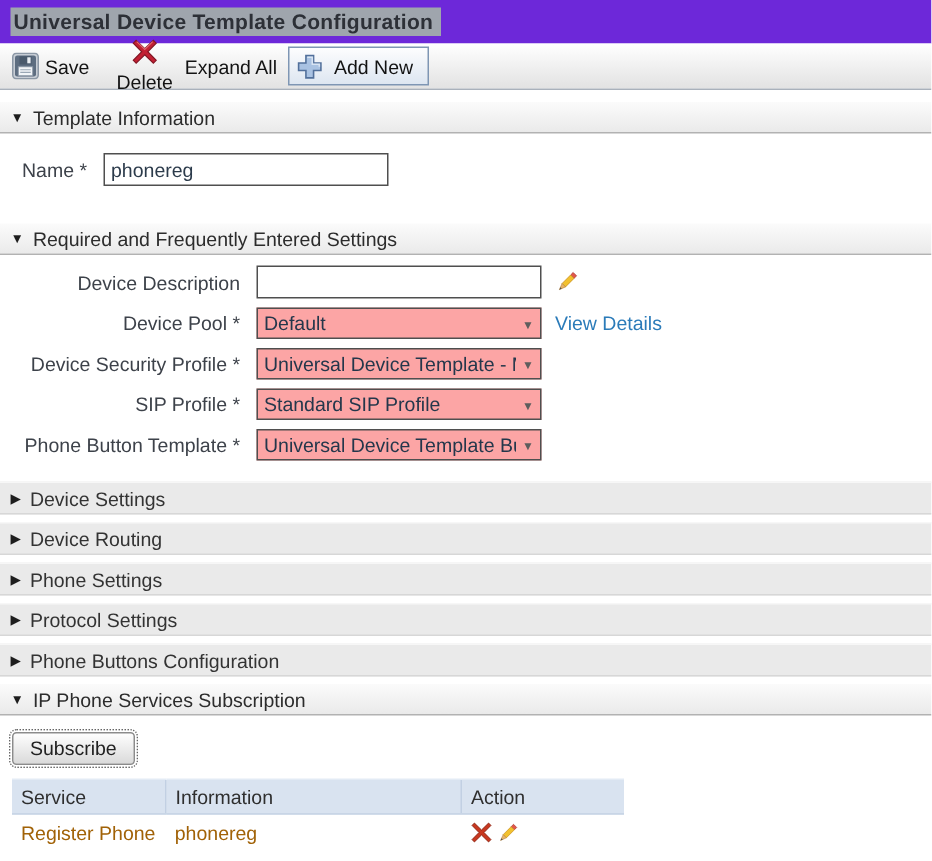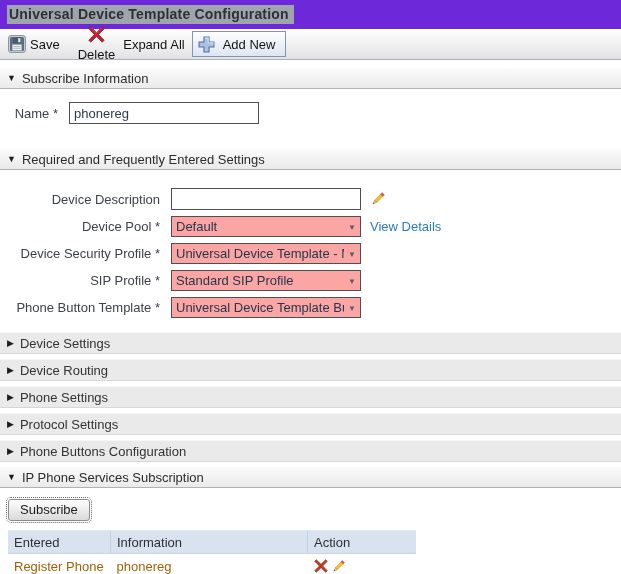--- a/index.html
+++ b/index.html
@@ -50,21 +50,21 @@
     display:flex; align-items:center; padding-left:7px;
     font-size:13px; color:#333333; cursor:default;
   }
   .collapsed-bar .tri { font-size:9px; color:#1d1d1d; margin-right:6px; }
   .hdr-template { margin-top:8px; }
   .hdr-required { margin-top:25px; }
   .bars-block { margin-top:14px; }
   
   .form-row { display:flex; align-items:center; height:22px; margin-bottom:5px; }
   .name-row { margin-top:13px; }
-  .rows-required { margin-top:18px; }
+  .rows-required { margin-top:7px; }
   .lbl { text-align:right; font-size:13px; color:#3d424a; white-space:nowrap; }
   .lbl-w1 { width:58px; }
   .lbl-w2 { width:160px; }
   .fld { margin-left:11px; }
   input.txt {
     width:180px; height:16px; border:1px solid #4f4f4f;
     font:13px "Liberation Sans", sans-serif; color:#2c3b4b; padding:2px 4px;
   }
   .sel {
     width:190px; height:21px; border:1px solid #4f4f4f; box-sizing:border-box;
@@ -143,21 +143,21 @@
         <path d="M6.4 2 h3.2 v4.4 h4.4 v1.6" fill="none" stroke="#d8e4f3" stroke-width="1"></path>
       </svg>
     </span>
     <span>Add New</span>
   </span>
 </div>
 
 
 <div class="section-hdr hdr-template">
   <span class="tri">▼</span>
-  <span>Subscribe Information</span>
+  <span>Template Information</span>
 </div>
 
 <div class="form-row name-row">
   <span class="lbl lbl-w1">Name *</span>
   <span class="fld">
     <input class="txt" type="text" value="phonereg" style="">
   </span>
 </div>
 
 
@@ -257,21 +257,21 @@
     <span>IP Phone Services Subscription</span>
   </div>
 </div>
 
 
 <button class="subscribe-btn">Subscribe</button>
 
 <table class="svc-table">
   <thead>
     <tr>
-      <th class="col-service">Entered</th>
+      <th class="col-service">Service</th>
       <th class="col-desc">Information</th>
       <th class="col-action">Action</th>
     </tr>
   </thead>
   <tbody>
     <tr>
       <td>Register Phone</td>
       <td>phonereg</td>
       <td>
         <span class="action-icons">

